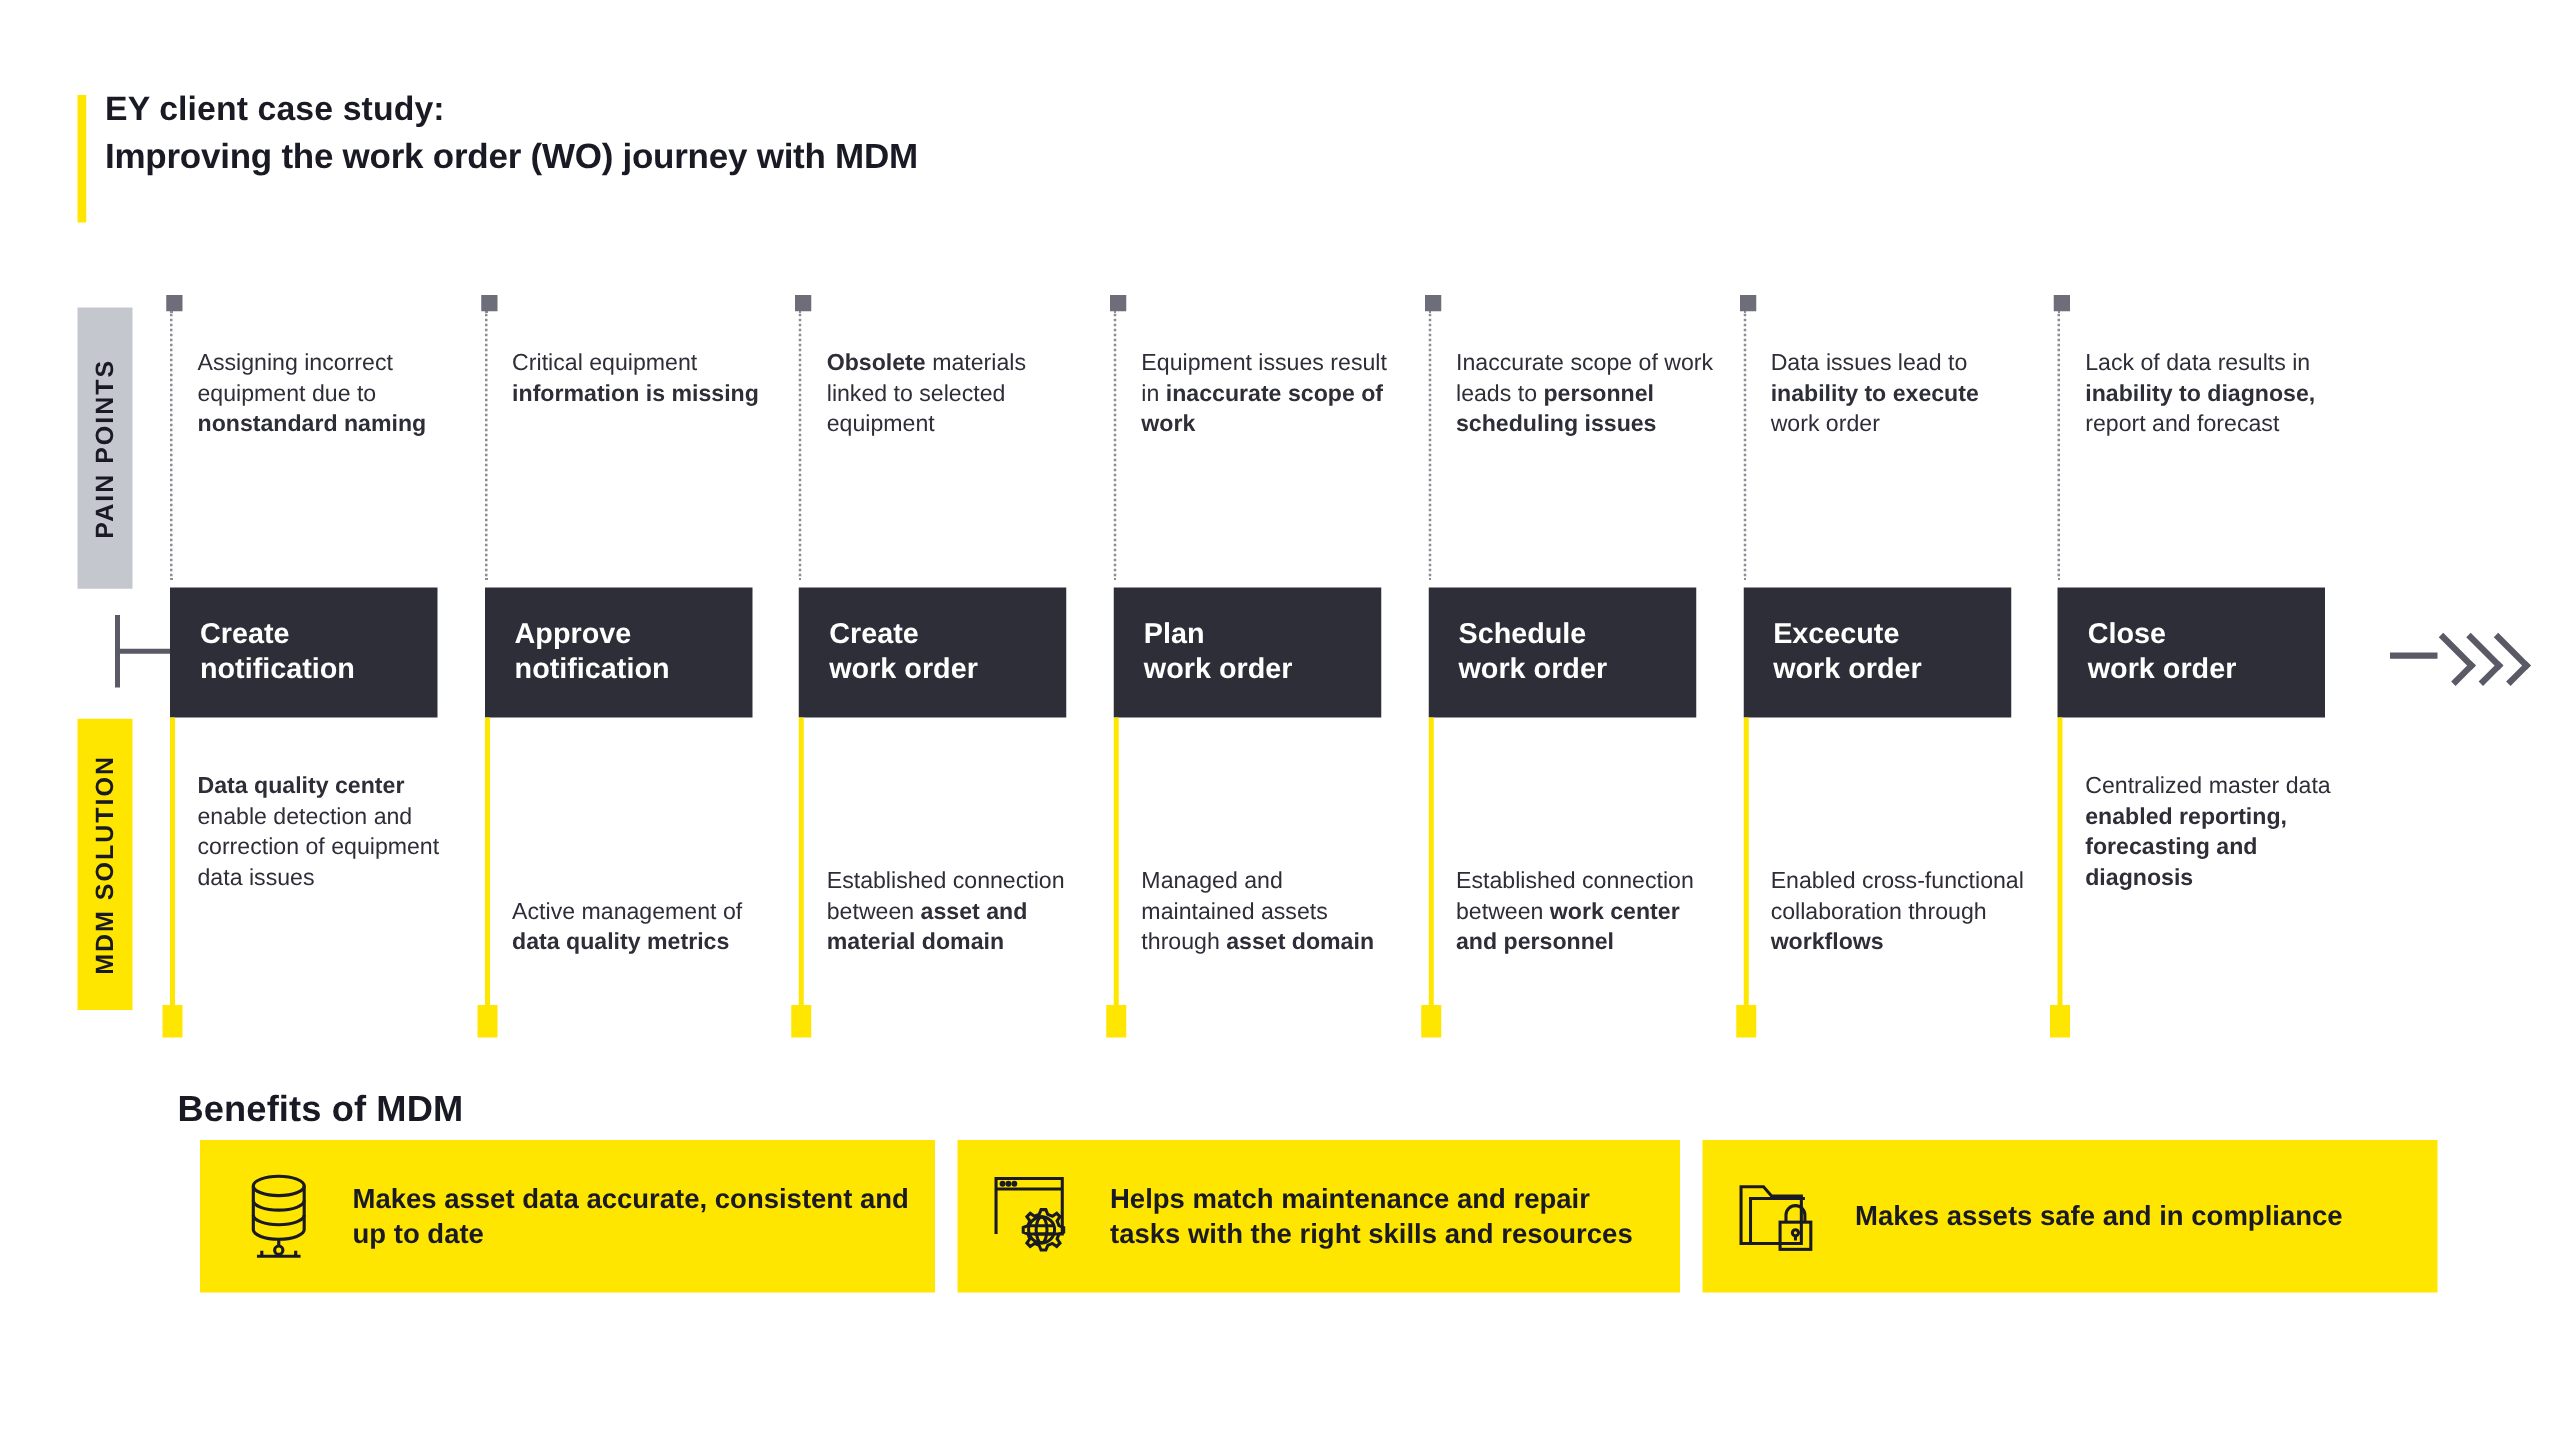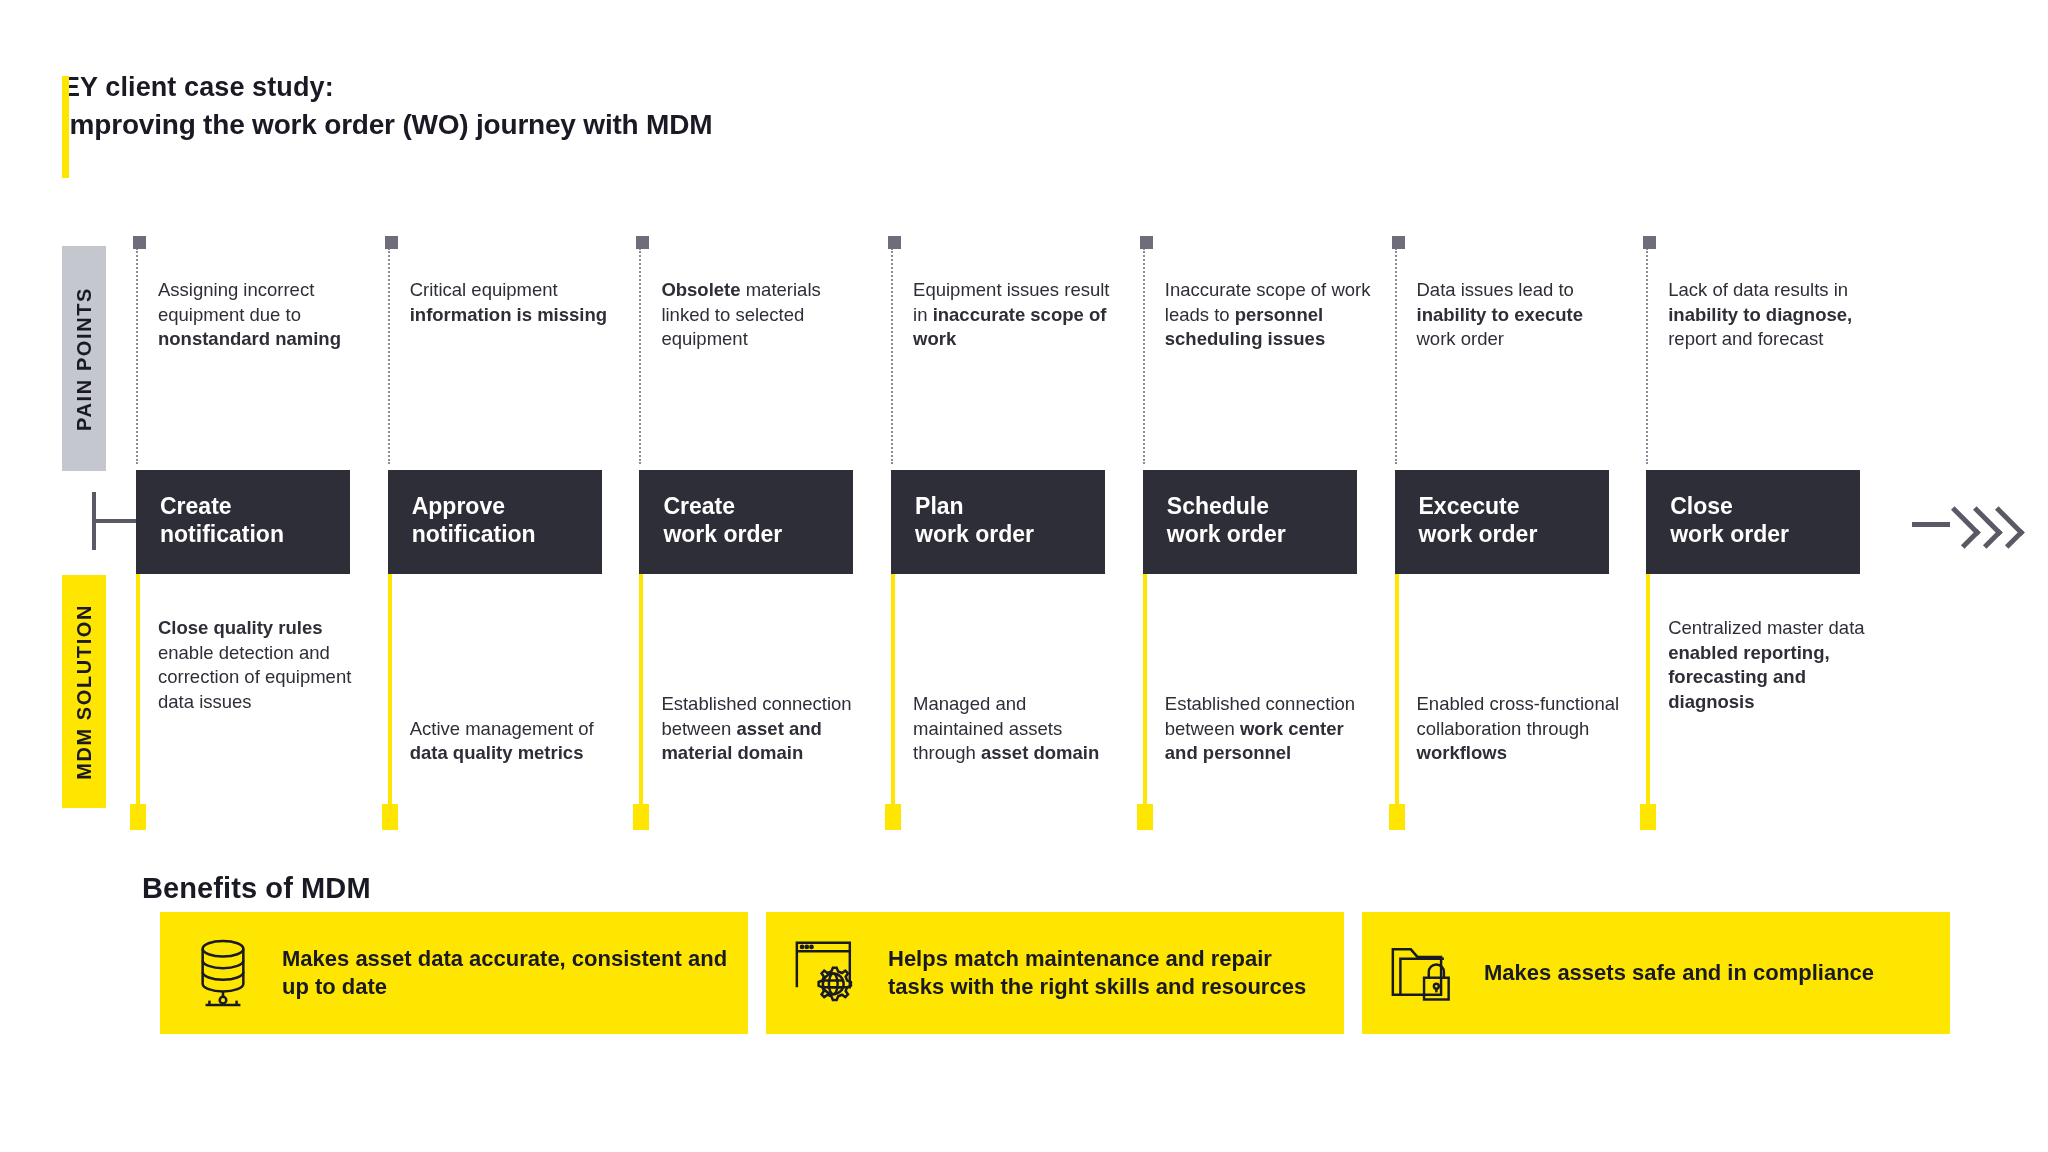--- a/index.html
+++ b/index.html
@@ -21,20 +21,21 @@
   .stage {
     position: absolute;
     inset: 0;
   }
 
   
   .title-block {
     position: absolute;
     left: 62px;
     top: 72px;
+    padding-left: 22px;
   }
   .title-rule {
     position: absolute;
     left: 0;
     top: 4px;
     width: 7px;
     height: 102px;
     background: #ffe600;
   }
   .eyebrow {
@@ -301,21 +302,21 @@
         <div class="dot-line">
           <div class="dot-cap"></div>
         </div>
         <div class="pain-text">Assigning incorrect equipment due to <b>nonstandard naming</b></div>
         <div class="step-box">
           <div>Create</div>
           <div>notification</div>
         </div>
         <div class="yel-line"></div>
         <div class="yel-cap"></div>
-        <div class="mdm-text"><b>Close quality rules</b> enable detection and correction of equipment data issues</div>
+        <div class="mdm-text"><b>Data quality center</b> enable detection and correction of equipment data issues</div>
       </div>
       <div class="col" style="left: 251.7px; padding-left: 44px;">
         <div class="dot-line">
           <div class="dot-cap"></div>
         </div>
         <div class="pain-text">Critical equipment <b>information is missing</b></div>
         <div class="step-box">
           <div>Approve</div>
           <div>notification</div>
         </div>

